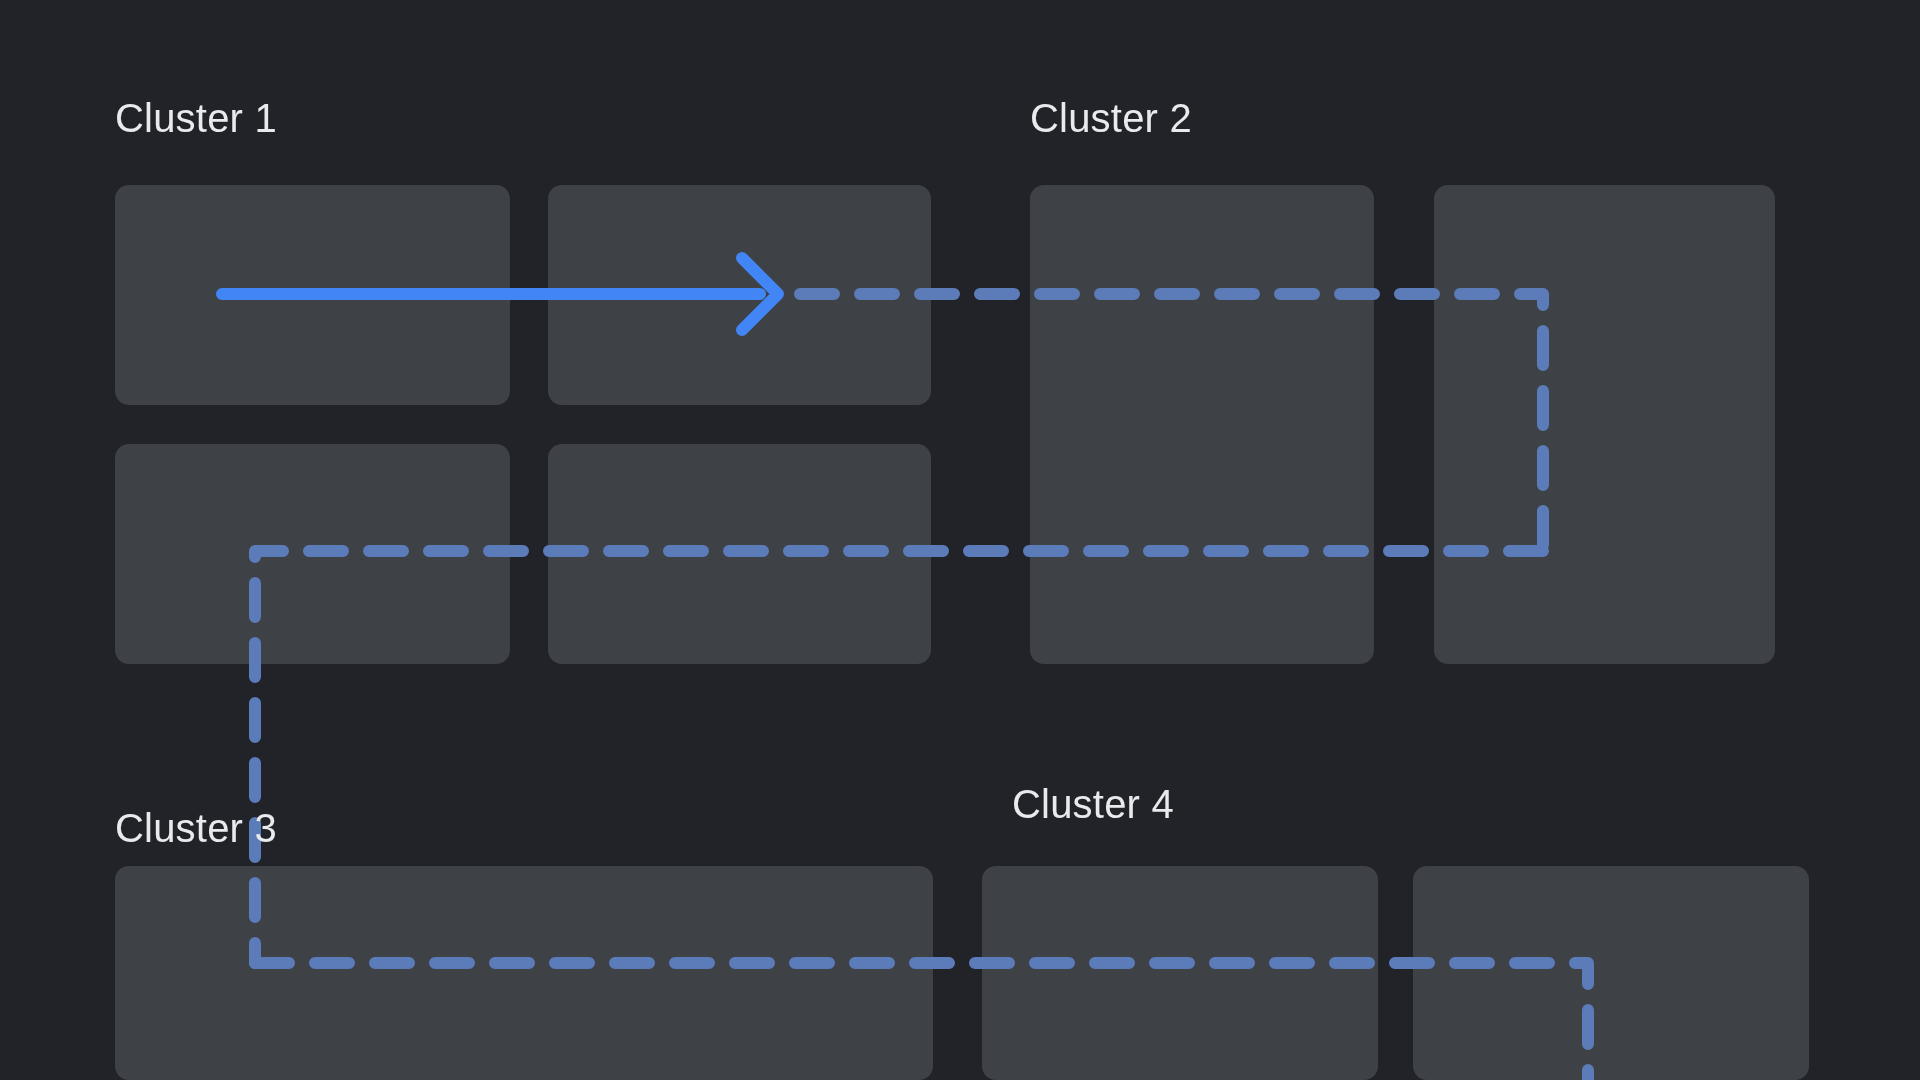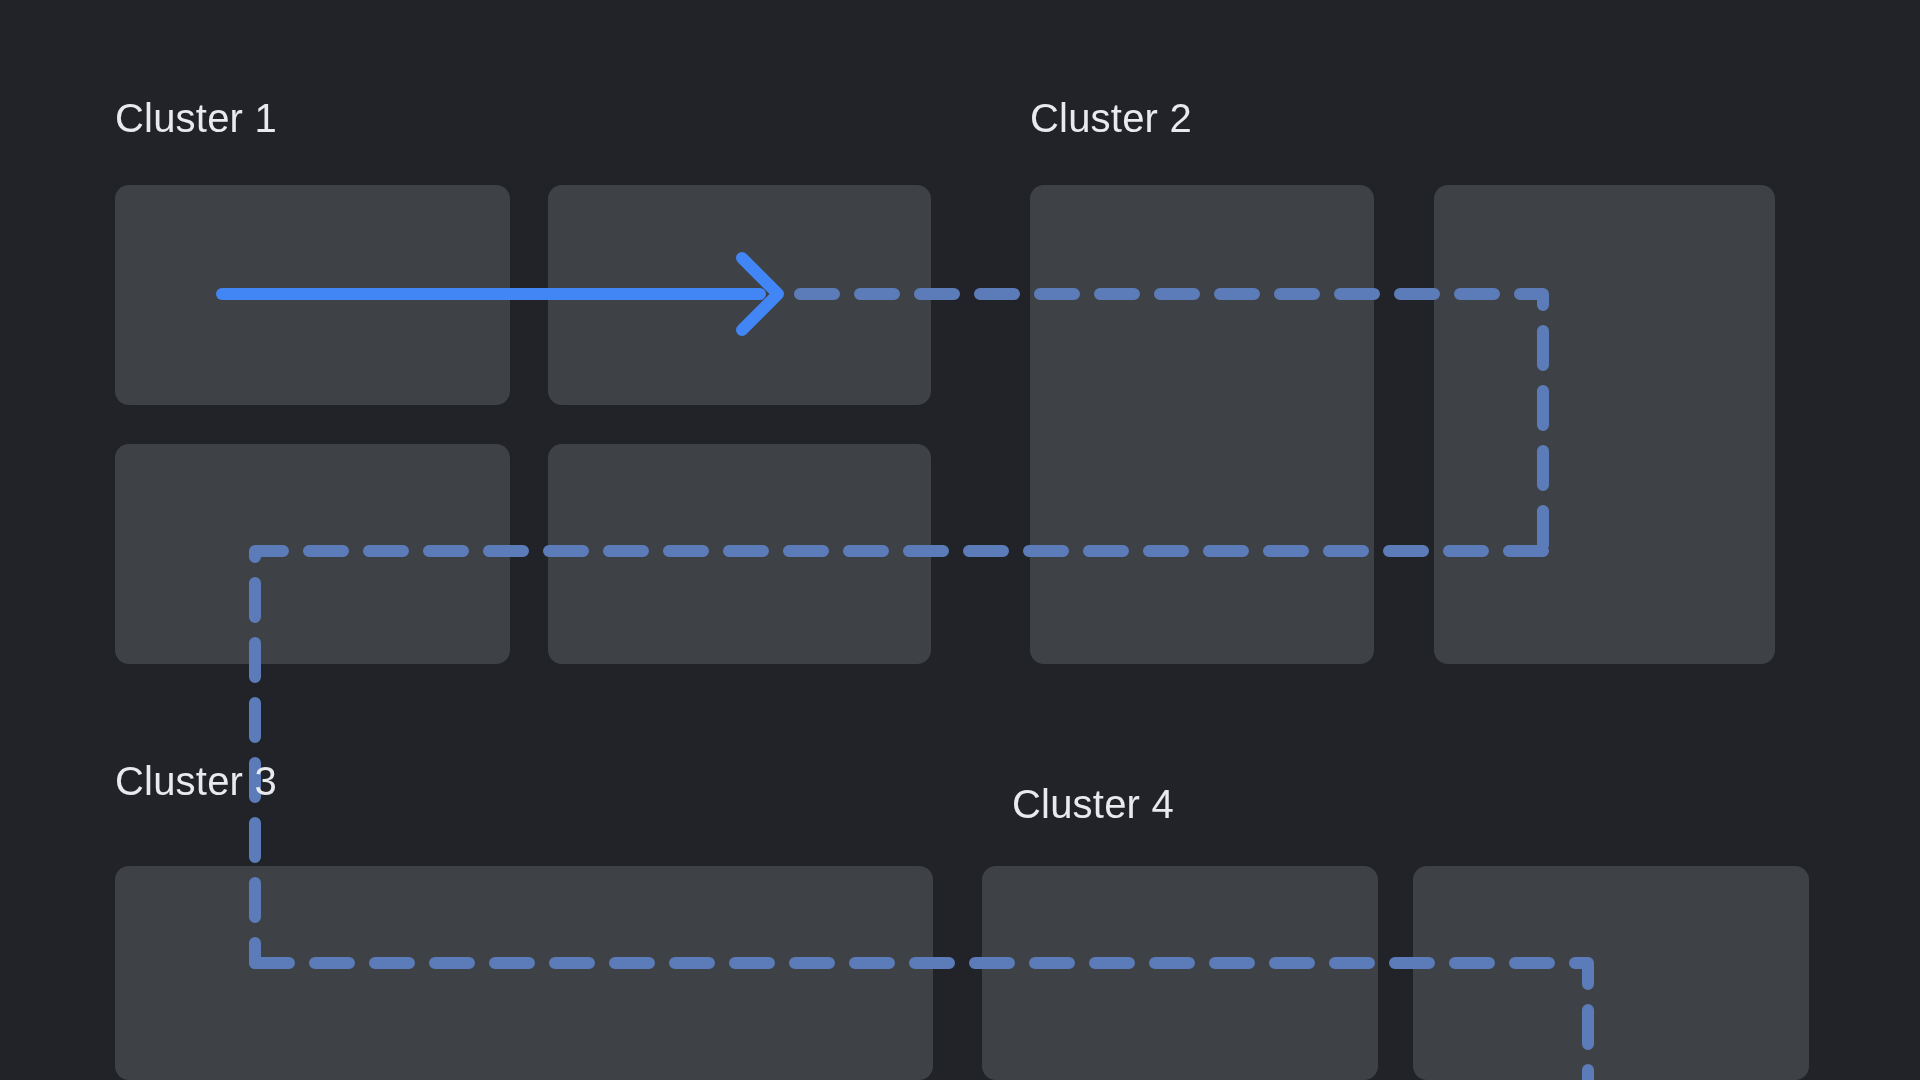--- a/index.html
+++ b/index.html
@@ -73,16 +73,16 @@
         <path d="M 222 294 L 760 294" fill="none" stroke="#4285f4" stroke-width="12" stroke-linecap="round" stroke-linejoin="round"></path>
         <path d="M 742 258 L 778 294 L 742 330" fill="none" stroke="#4285f4" stroke-width="12" stroke-linecap="round" stroke-linejoin="round"></path>
         <path d="M 800 294 L 1543 294 L 1543 551" fill="none" stroke="#5b7cb8" stroke-width="12" stroke-linecap="round" stroke-linejoin="round" stroke-dasharray="34 26"></path>
         <path d="M 1543 551 L 255 551 L 255 963" fill="none" stroke="#5b7cb8" stroke-width="12" stroke-linecap="round" stroke-linejoin="round" stroke-dasharray="34 26"></path>
         <path d="M 255 963 L 1588 963 L 1588 1080" fill="none" stroke="#5b7cb8" stroke-width="12" stroke-linecap="round" stroke-linejoin="round" stroke-dasharray="34 26"></path>
       </g>
   </svg>
 
   <div class="cluster-label" style="left: 115px; top: 98px; color: rgb(232, 234, 237); font-size: 40px;">Cluster 1</div>
   <div class="cluster-label" style="left: 1030px; top: 98px; color: rgb(232, 234, 237); font-size: 40px;">Cluster 2</div>
-  <div class="cluster-label label-over" style="left: 115px; top: 761px; color: rgb(232, 234, 237); font-size: 40px;">Cluster 3</div>
+  <div class="cluster-label label-over" style="left: 115px; top: 808px; color: rgb(232, 234, 237); font-size: 40px;">Cluster 3</div>
   <div class="cluster-label" style="left: 1012px; top: 784px; color: rgb(232, 234, 237); font-size: 40px;">Cluster 4</div>
 
 </div>
 
 </body></html>

